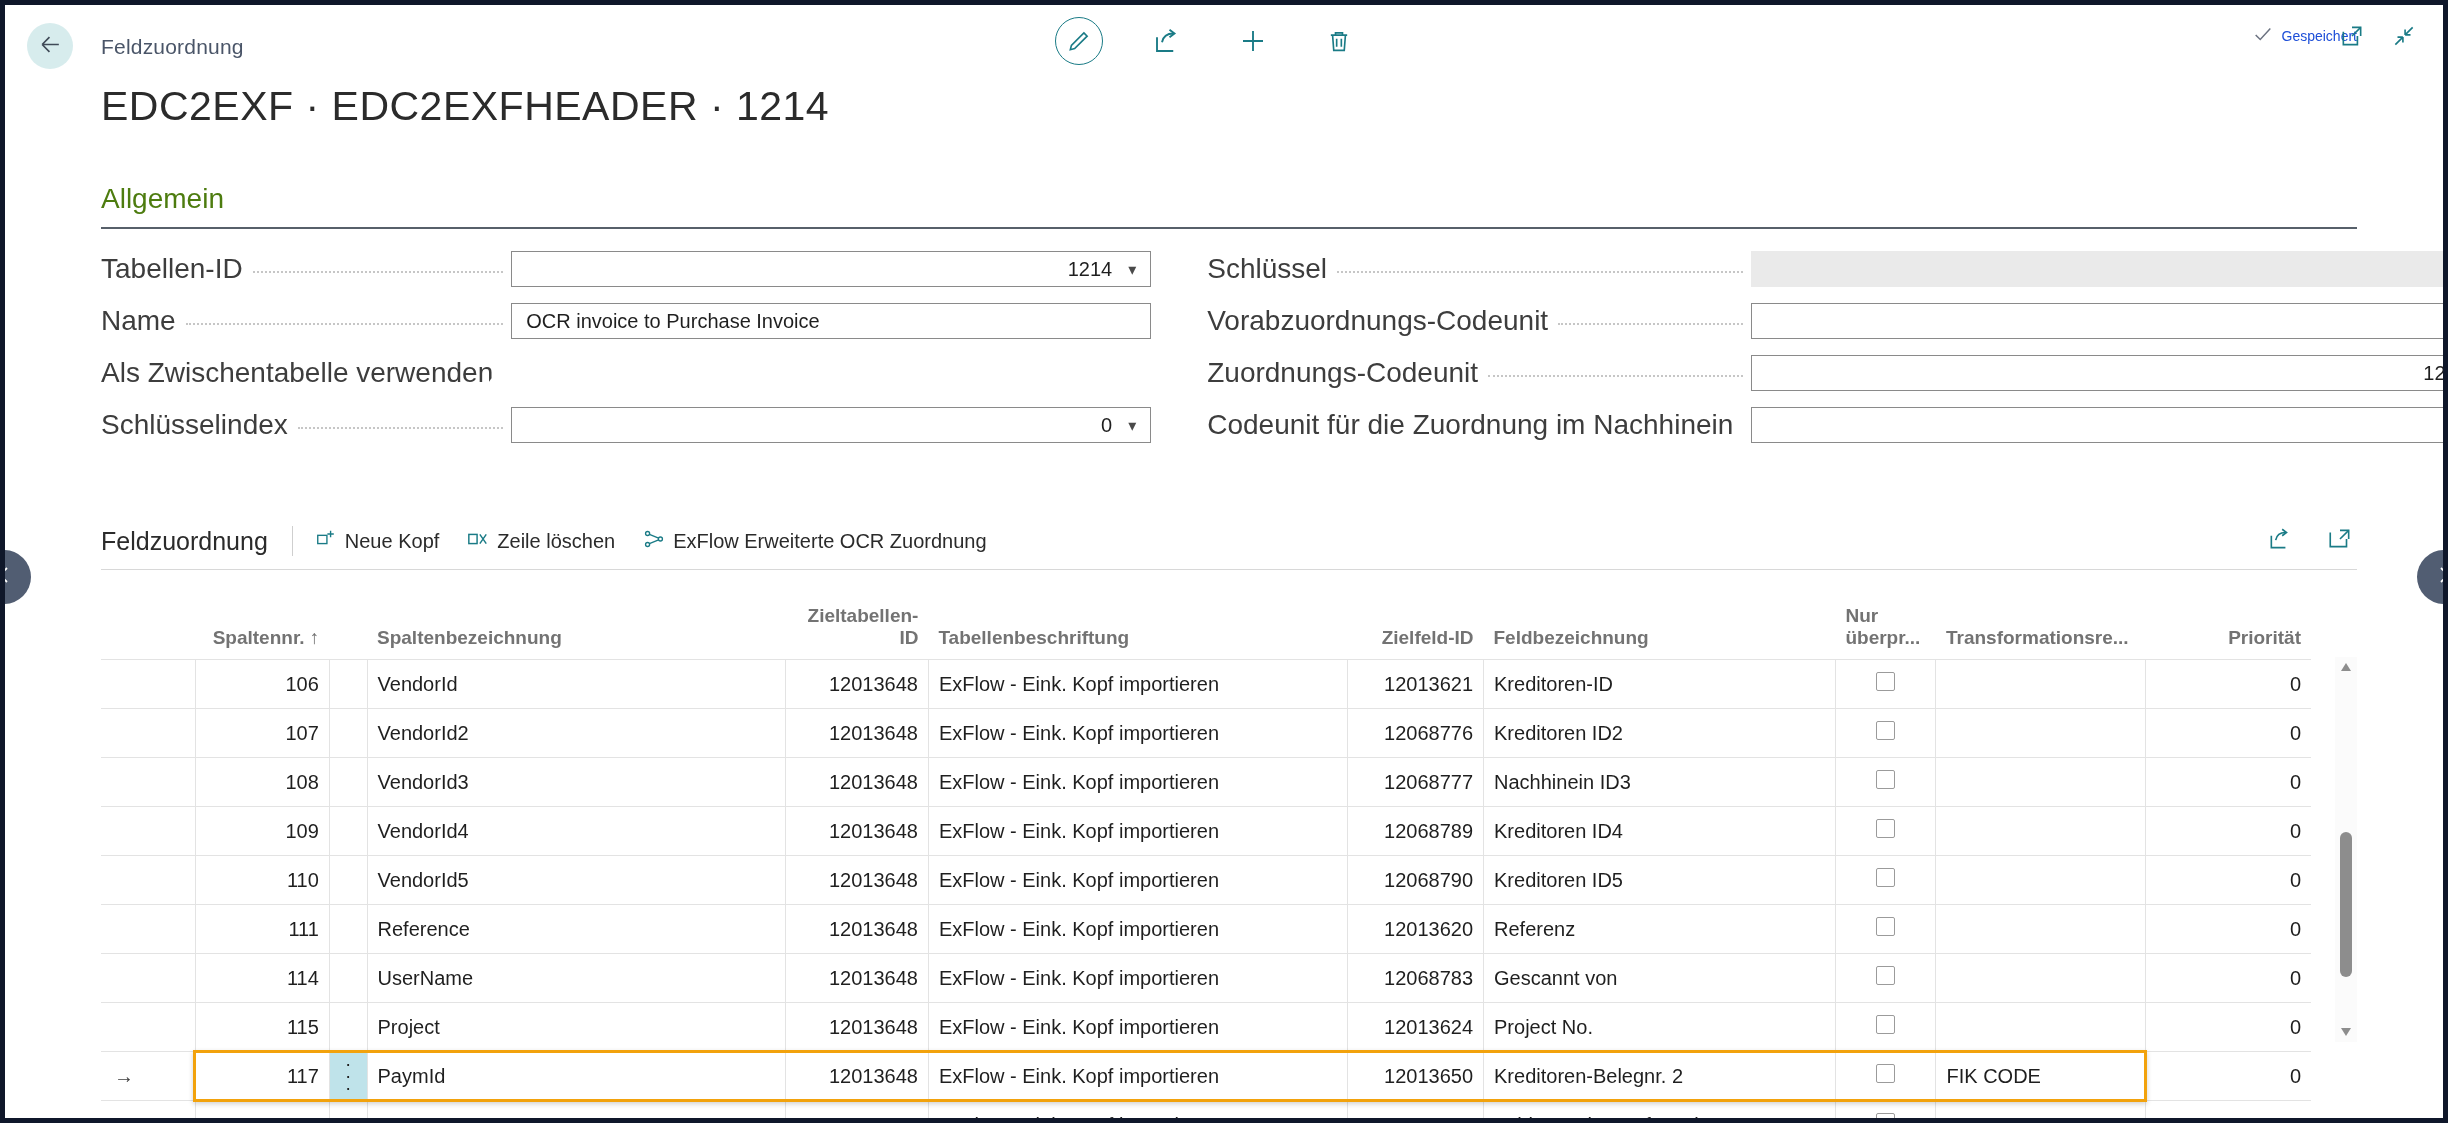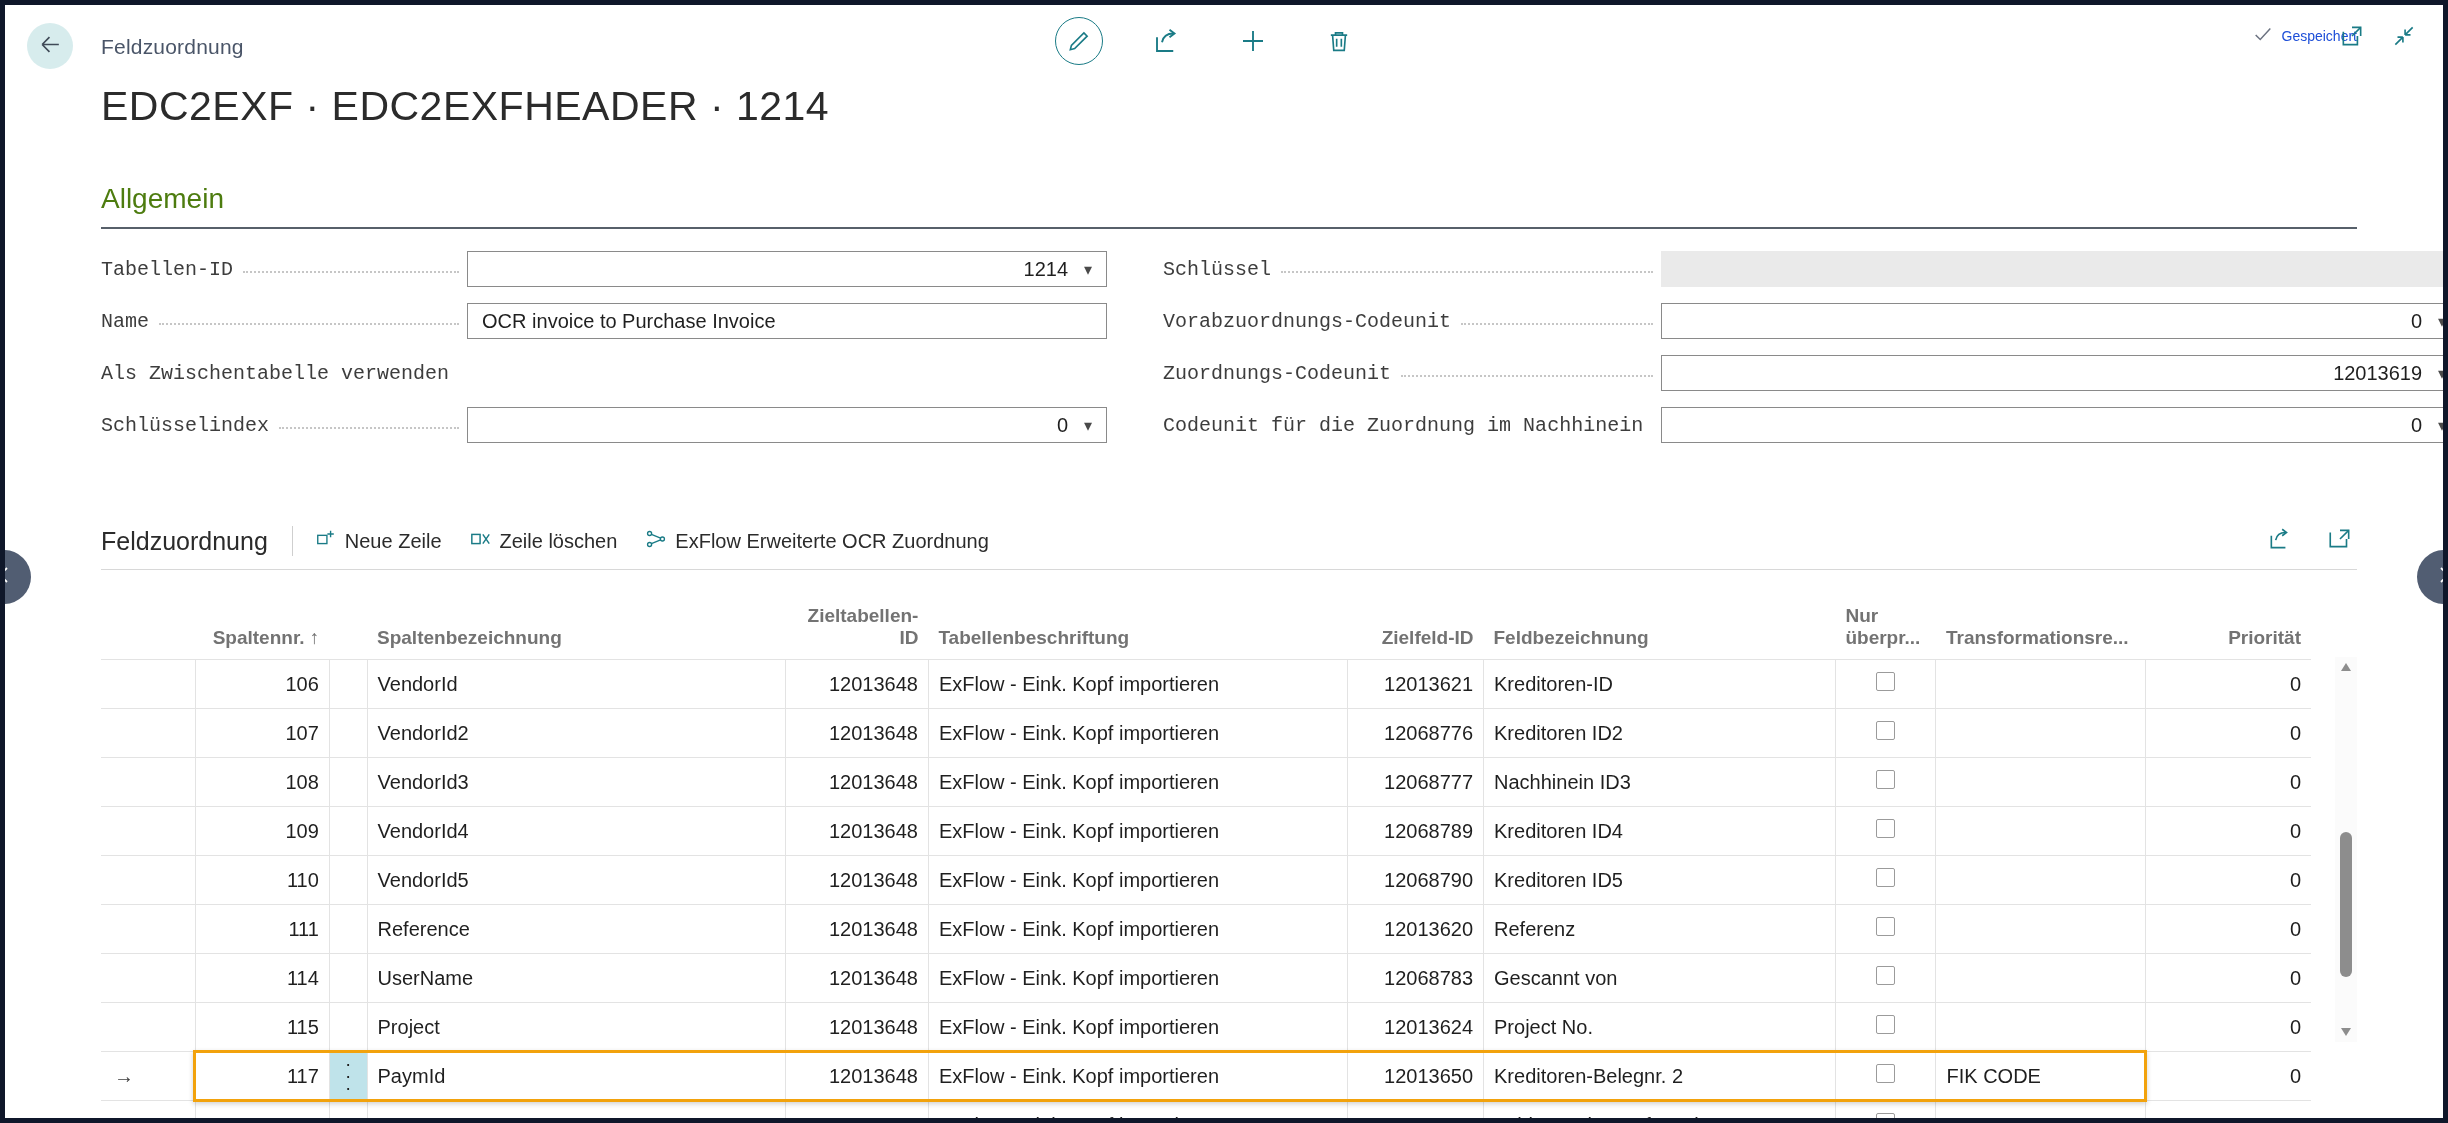--- a/index.html
+++ b/index.html
@@ -78,21 +78,21 @@
   .section-rule { height: 2px; background: #57606a; width: 100%; }
 
   .form-area { position: absolute; left: 96px; top: 238px; width: 2256px; }
   .form-cols { display: flex; gap: 56px; }
   .form-col { flex: 1; }
   .field-row {
     display: flex; align-items: center;
     height: 52px; margin-bottom: 0px;
   }
   .field-label {
-    font-size: 20px; color: #3d3d3d; white-space: nowrap; font-family: Liberation Mono, monospace;
+    font-size: 28px; color: #3d3d3d; white-space: nowrap;
   }
   .dotted-fill {
     flex: 1;
     border-bottom: 2px dotted #c6c6c6;
     margin: 0 8px 6px 10px;
     height: 14px;
   }
   .ctrl { width: 640px; flex: none; }
   .ctrl-input {
     width: 100%; height: 36px;
@@ -413,21 +413,21 @@
       <div class="subgrid-title">Feldzuordnung</div>
       <div class="vdiv"></div>
 
       <div class="sg-action">
         <span>
           <svg width="22" height="22" viewBox="0 0 24 24" fill="none" stroke="#1a7b86" stroke-width="1.5">
             <rect x="3" y="8" width="10" height="9"></rect>
             <path d="M17 3v7M13.5 6.5h7"></path>
           </svg>
         </span>
-        <span>Neue Zeile</span>
+        <span>Neue Kopf</span>
       </div>
 
       <div class="sg-action">
         <span>
           <svg width="22" height="22" viewBox="0 0 24 24" fill="none" stroke="#1a7b86" stroke-width="1.6">
             <rect x="2" y="7" width="9" height="10"></rect>
             <path d="M14 7l7 10M21 7l-7 10"></path>
           </svg>
         </span>
         <span>Zeile löschen</span>

